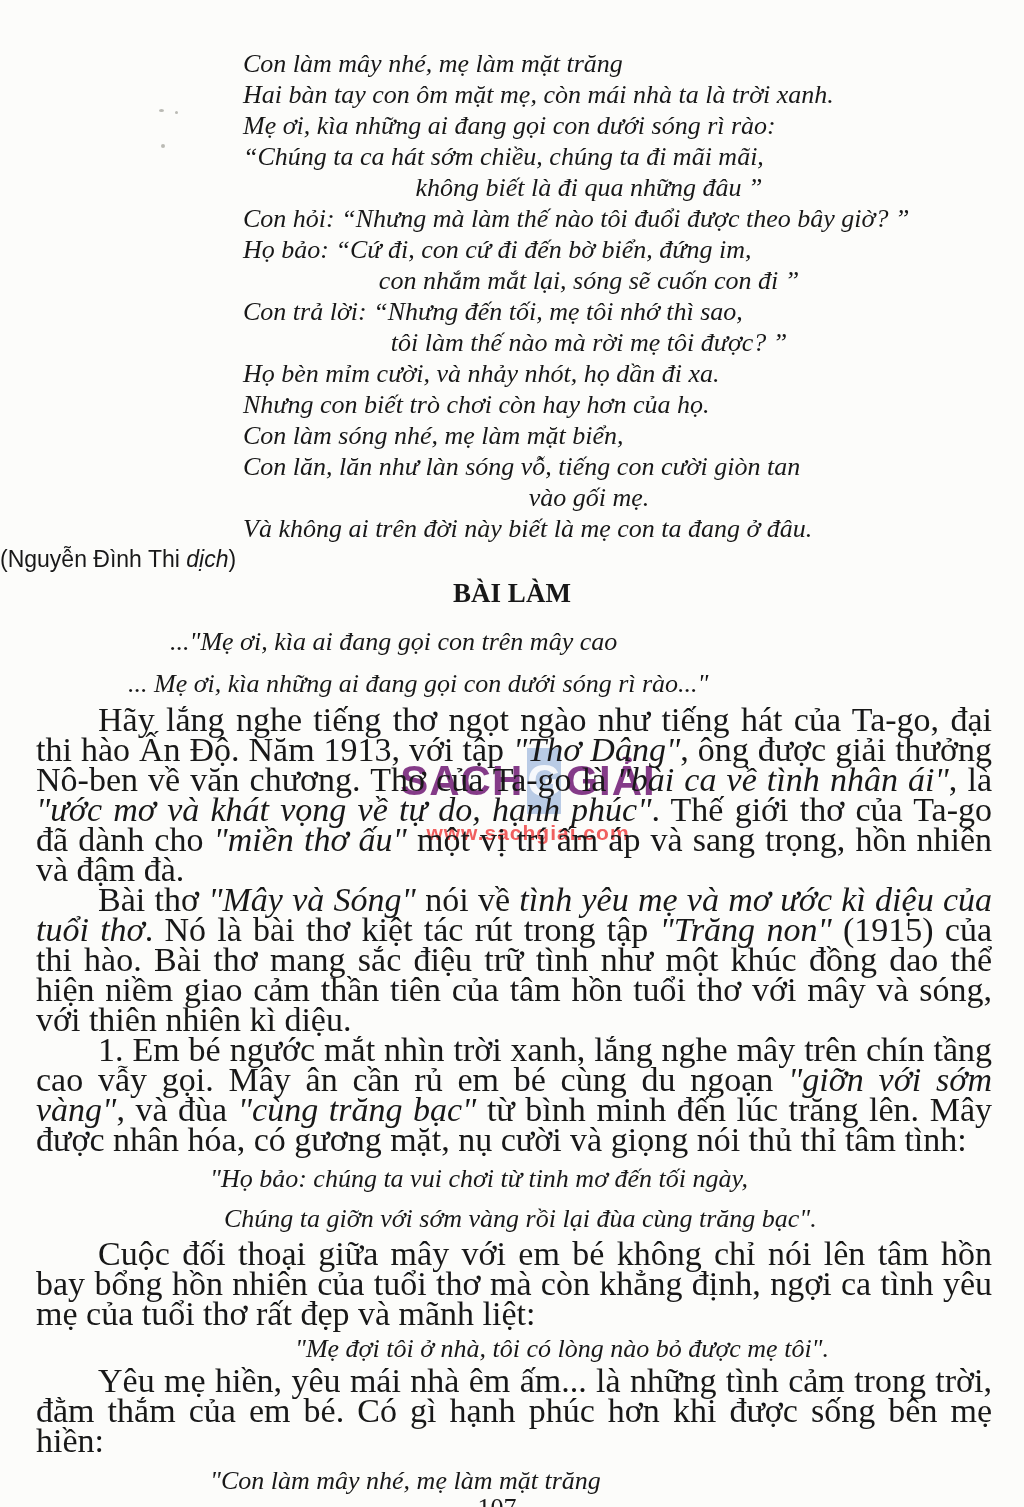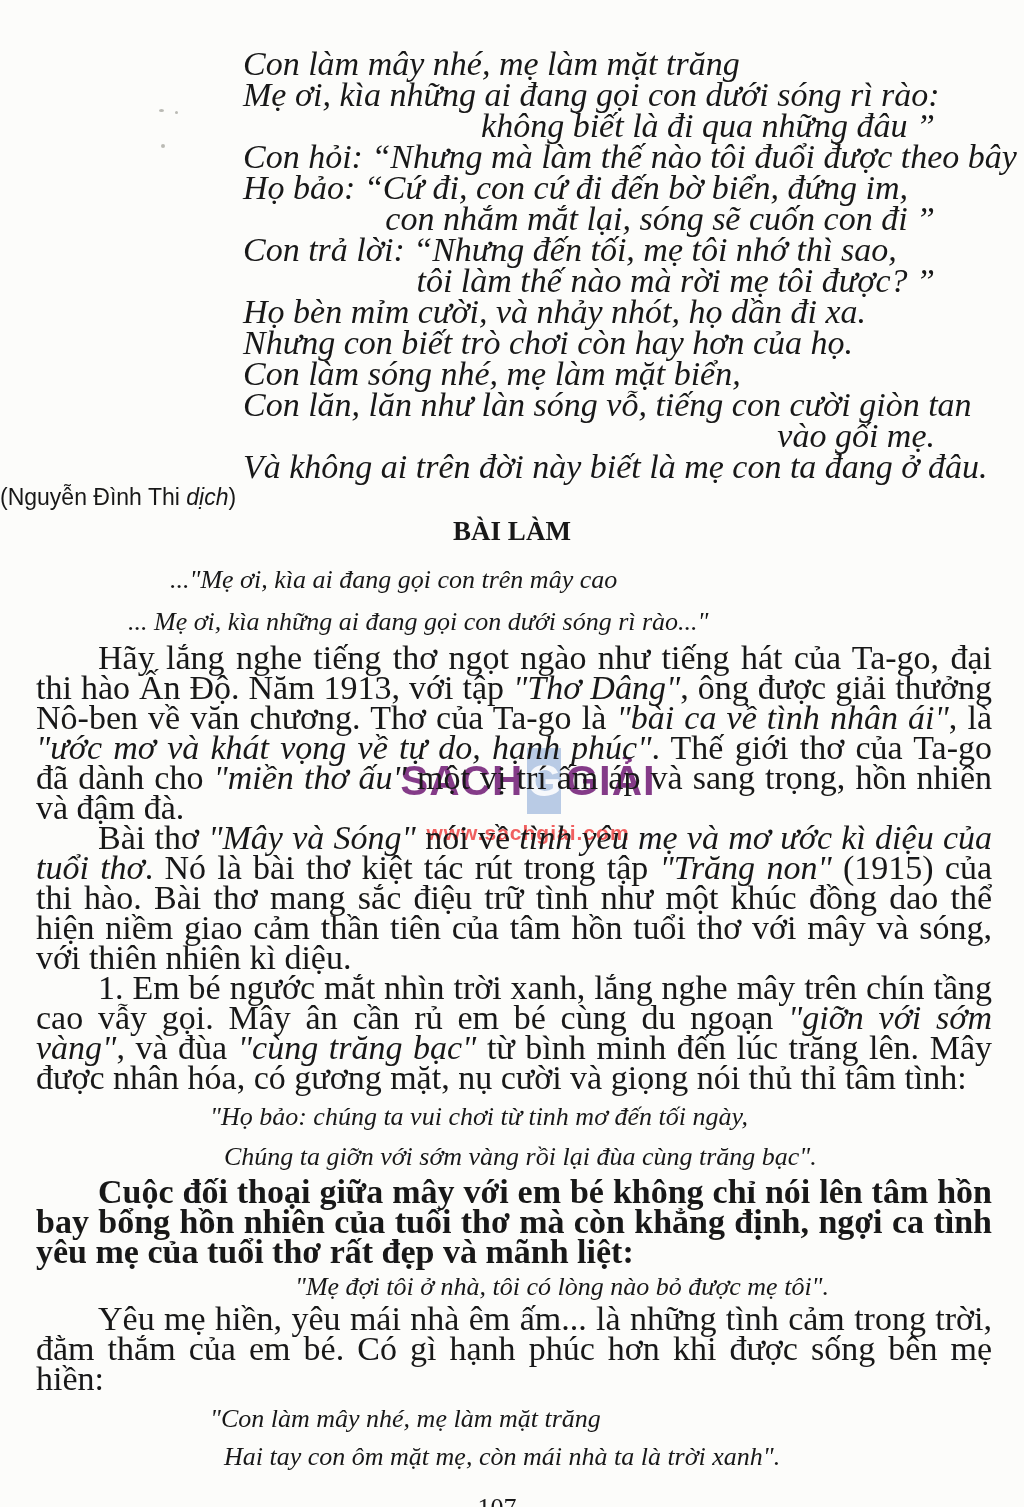--- a/index.html
+++ b/index.html
@@ -42,25 +42,25 @@
   .speck.s2{left:175px;top:63px;width:3px;height:3px;}
   .speck.s3{left:161px;top:96px;width:4px;height:4px;}
 
   
   .flow{position:relative;z-index:1;}
 
   .poem{
     margin:48px 0 0 243px;
     width:692px;
     font-style:italic;
-    font-size:34px;
+    font-size:26px;
     line-height:31px;
   }
   .poem .line{white-space:nowrap;}
-  .poem .line.r{text-align:right;}
+  .poem .line.r{text-align:center;}
 
   .attribution{
     margin-top:2px;
     padding-right:86px;
     font-family:"Liberation Sans","DejaVu Sans",sans-serif;
     font-size:23px;line-height:26px;
   }
   .attribution .it{font-style:italic;}
 
   .heading{
@@ -77,21 +77,21 @@
   .open-quote .q2{margin-left:92px;}
 
   p.para{
     font-size:34px;line-height:30px;
     text-align:justify;text-indent:62px;
     margin:0;
   }
   .mt1{margin-top:4px;}
   .mt2{margin-top:11px;}
   .mt3{margin-top:11px;}
-  .mt4{margin-top:5px;font-weight:bold;}
+  .mt4{margin-top:5px;}
   .mt5{margin-top:7px;}
 
   .bquote{font-style:italic;font-size:26px;}
   .bquote .ln{line-height:40px;}
   .q-indent1{margin-left:174px;}
   .q-indent2{margin-left:188px;}
   .quote-a{margin-top:4px;}
   .quote-single{margin-top:3px;margin-left:259px;line-height:34px;}
   .quote-c{margin-top:6px;}
   .bquote.quote-c .ln{line-height:38px;}
@@ -118,21 +118,23 @@
   </div>
 
   <span class="speck s1"></span>
   <span class="speck s2"></span>
   <span class="speck s3"></span>
 
   <div class="flow">
 
     <div class="poem">
       <div class="line">Con làm mây nhé, mẹ làm mặt trăng</div>
+      <div class="line">Hai bàn tay con ôm mặt mẹ, còn mái nhà ta là trời xanh.</div>
       <div class="line">Mẹ ơi, kìa những ai đang gọi con dưới sóng rì rào:</div>
+      <div class="line">“Chúng ta ca hát sớm chiều, chúng ta đi mãi mãi,</div>
       <div class="line r">không biết là đi qua những đâu ”</div>
       <div class="line">Con hỏi: “Nhưng mà làm thế nào tôi đuổi được theo bây giờ? ”</div>
       <div class="line">Họ bảo: “Cứ đi, con cứ đi đến bờ biển, đứng im,</div>
       <div class="line r">con nhắm mắt lại, sóng sẽ cuốn con đi ”</div>
       <div class="line">Con trả lời: “Nhưng đến tối, mẹ tôi nhớ thì sao,</div>
       <div class="line r">tôi làm thế nào mà rời mẹ tôi được? ”</div>
       <div class="line">Họ bèn mỉm cười, và nhảy nhót, họ dần đi xa.</div>
       <div class="line">Nhưng con biết trò chơi còn hay hơn của họ.</div>
       <div class="line">Con làm sóng nhé, mẹ làm mặt biển,</div>
       <div class="line">Con lăn, lăn như làn sóng vỗ, tiếng con cười giòn tan</div>

